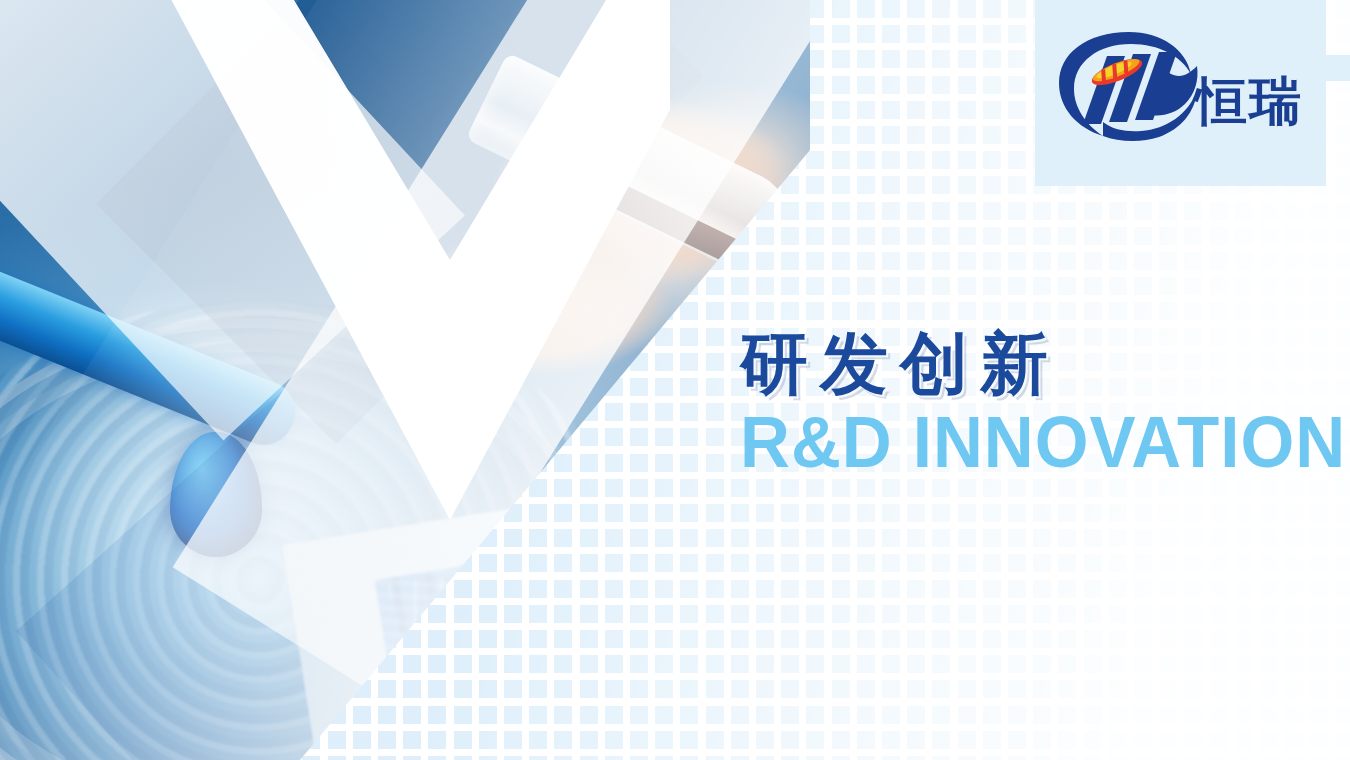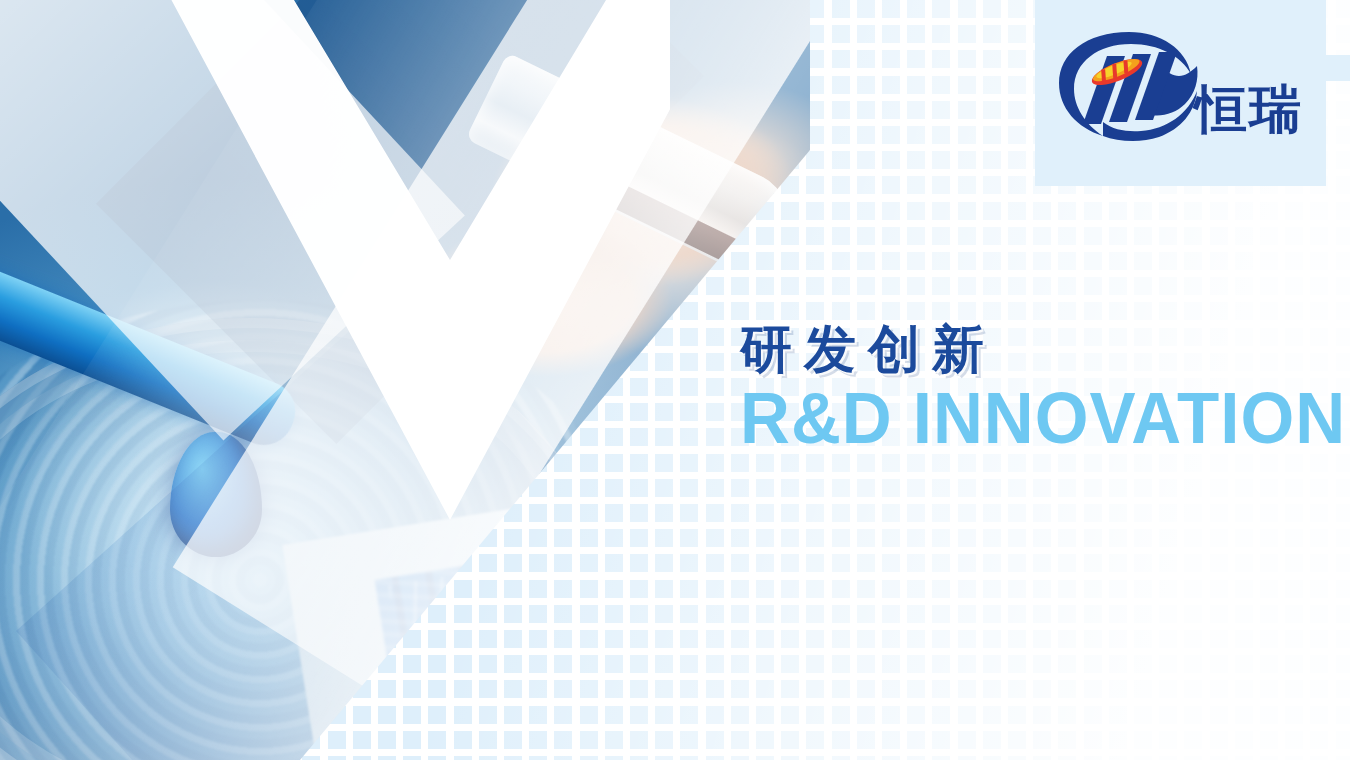--- a/index.html
+++ b/index.html
@@ -212,38 +212,39 @@
   }
   .logo-panel-step{
     position:absolute;left:1326px;top:55px;width:24px;height:26px;
     background:#e0f0fb;
   }
   .logo-wrap{
     position:absolute;left:1055px;top:28px;width:260px;height:130px;
   }
   .logo-mark{position:absolute;left:0;top:0;width:150px;height:118px;}
   .logo-cn{
-    position:absolute;left:140px;top:55px;
+    position:absolute;left:140px;top:47px;
     font-family:"DejaVu Sans","Liberation Sans",sans-serif;
     font-weight:700;font-size:52px;letter-spacing:2px;
     color:#1a3e92;line-height:1;white-space:nowrap;
   }
 
   
   .headline{
     position:absolute;left:740px;top:322px;width:600px;
   }
   .h-cn{
     font-family:"DejaVu Sans","Liberation Sans",sans-serif;
-    font-size:52px;font-weight:700;
+    font-size:68px;font-weight:700;
     letter-spacing:12px;
     color:#1b4a9c;
     line-height:1.04;
     white-space:nowrap;
     text-shadow:2px 2px 0 rgba(255,255,255,.85), 4px 4px 0 rgba(20,60,130,.18);
+    margin-top:7px;
   }
   .h-en{
     margin-top:6px;
     font-family:"Liberation Sans","DejaVu Sans",sans-serif;
     font-size:72px;font-weight:700;
     letter-spacing:1px;
     color:#6ec8f2;
     line-height:1;
     white-space:nowrap;
     transform:scaleX(.96);

